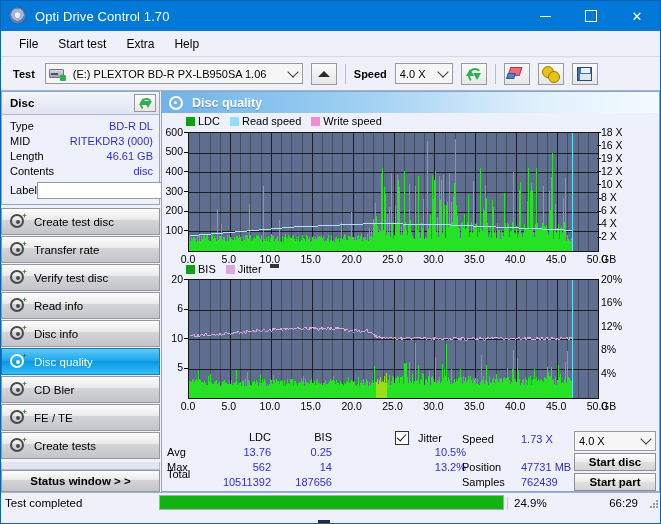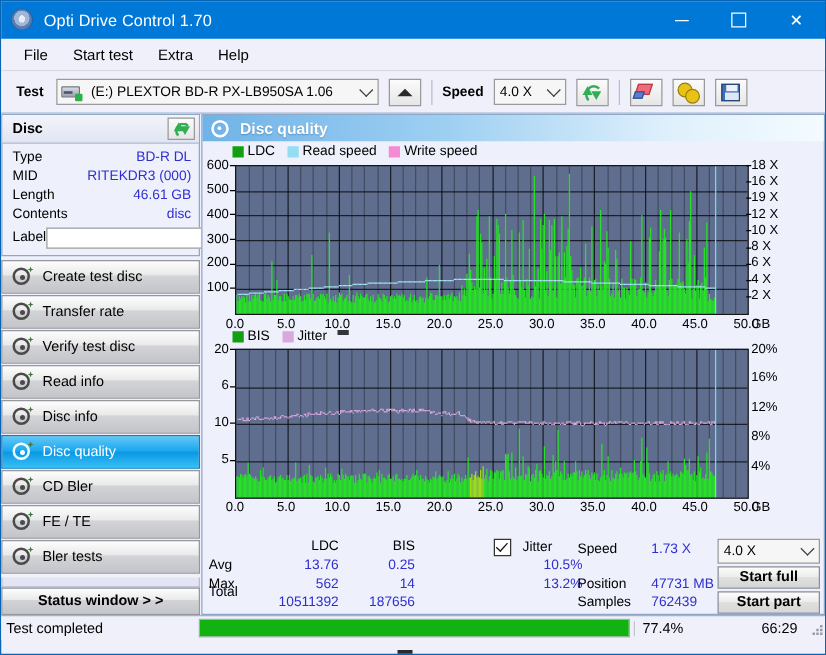--- a/index.html
+++ b/index.html
@@ -341,21 +341,21 @@
               <div class="ring"></div>
               <div class="spark"></div>
             </div>
           <span>FE / TE</span>
         </div>
         <div class="navbtn">
           <div class="nic">
               <div class="ring"></div>
               <div class="spark"></div>
             </div>
-          <span>Bler tests</span>
+          <span>Create tests</span>
         </div>
       </div>
 
       <div class="filler"></div>
       <div class="statuswin">Status window &gt; &gt;</div>
     </div>
 
     <div class="main">
       <div class="dq-head">
         <div class="hic">
@@ -2134,32 +2134,32 @@
         <div class="st stv" style="left:359px;top:4px;">1.73 X</div>
         <div class="st" style="left:300px;top:32px;">Position</div>
         <div class="st stv" style="left:359px;top:32px;">47731 MB</div>
         <div class="st" style="left:300px;top:47px;">Samples</div>
         <div class="st stv" style="left:359px;top:47px;">762439</div>
 
         <div class="combo" style="position:absolute;left:412px;top:2px;width:82px;height:20px;">
           <div class="cv">4.0 X</div>
           <div class="chev"></div>
         </div>
-        <div class="btn" style="left:412px;top:24px;width:82px;height:18px;">Start full</div>
+        <div class="btn" style="left:412px;top:24px;width:82px;height:18px;">Start disc</div>
         <div class="btn" style="left:412px;top:44px;width:82px;height:18px;">Start part</div>
       </div>
     </div>
   </div>
 
   <div class="statusbar">
     <div class="sb-text">Test completed</div>
     <div class="sb-prog">
       <div class="fill" id="progfill" style="width: 100%;"></div>
     </div>
-    <div class="sb-pct">77.4%</div>
+    <div class="sb-pct">24.9%</div>
     <div class="sb-time">66:29</div>
     <div class="grip">
       <i style="right:0;bottom:0"></i>
         <i style="right:3px;bottom:0"></i>
         <i style="right:6px;bottom:0"></i>
       <i style="right:0;bottom:3px"></i>
         <i style="right:3px;bottom:3px"></i>
         <i style="right:0;bottom:6px"></i>
     </div>
   </div>

